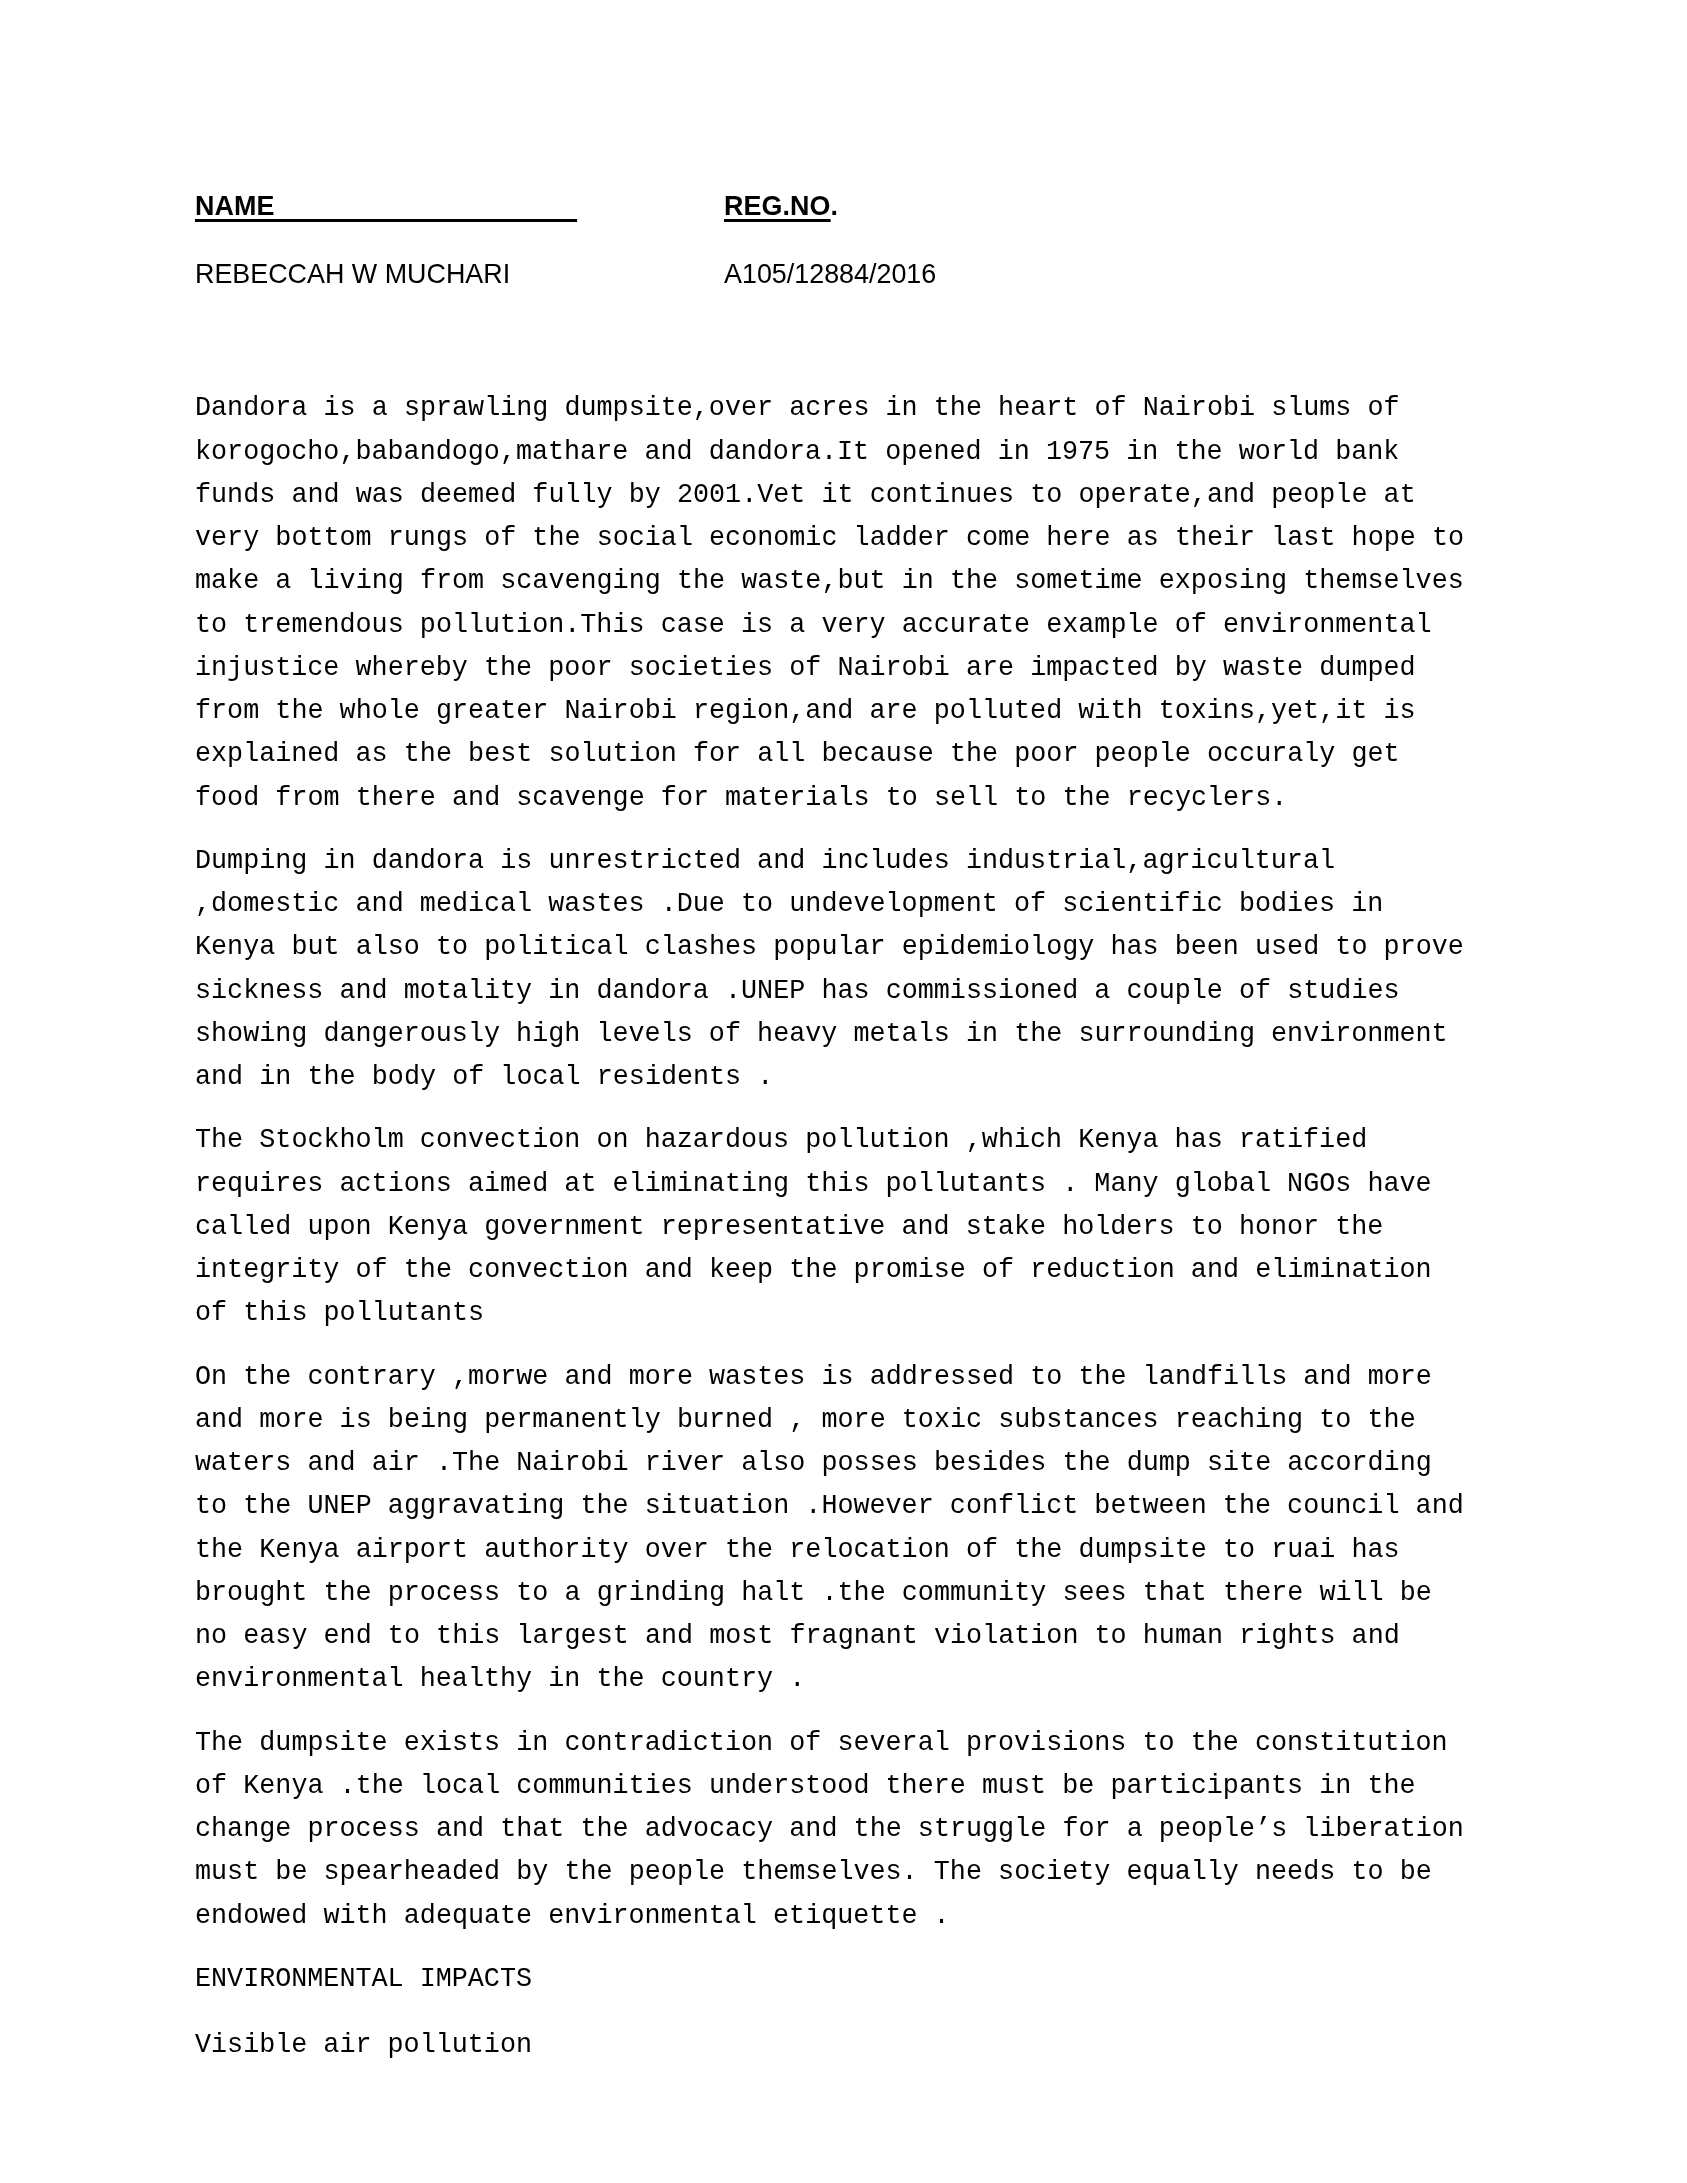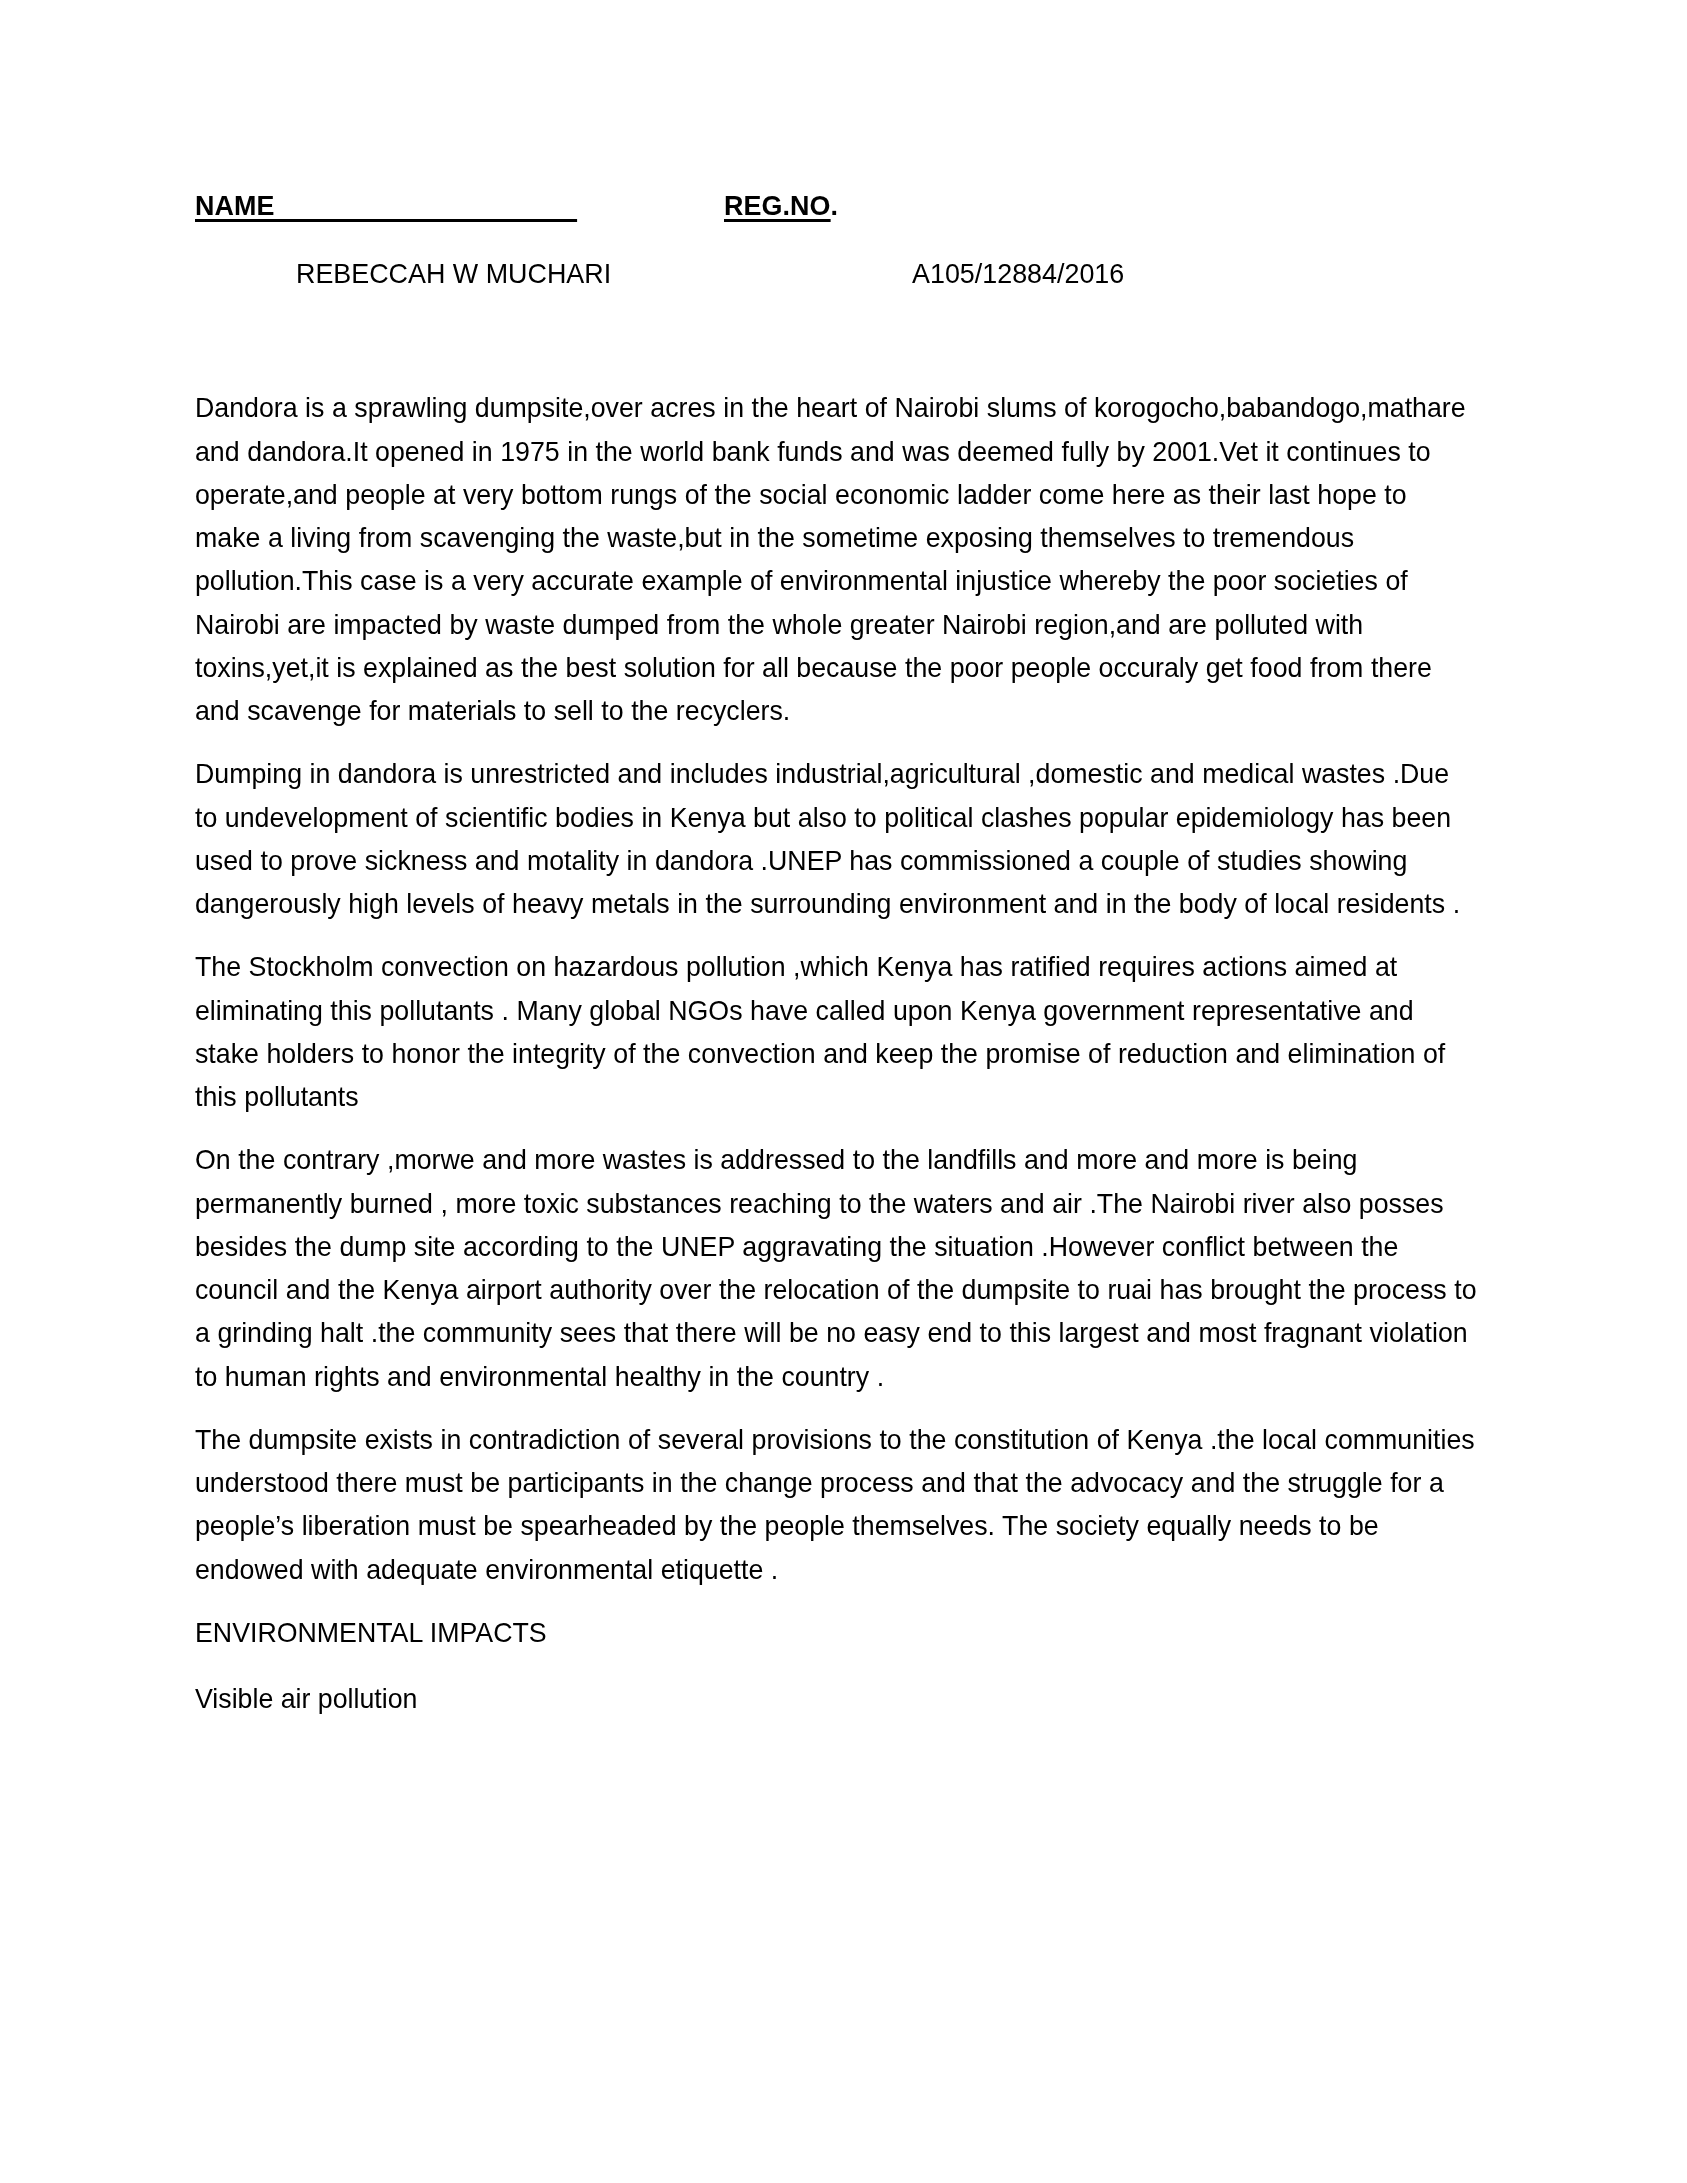--- a/index.html
+++ b/index.html
@@ -68,27 +68,27 @@
     font-size: 28px;
     font-weight: normal;
     line-height: 1.22;
     white-space: pre;
     transform: scaleX(0.96);
     transform-origin: left top;
     display: inline-block;
   }
   .hdr-row-data td {
     padding-bottom: 38px;
-    text-align: center;
   }
 
   
   .body-block {
     margin-top: 57px;
     width: 1283px;
+    font-family: Liberation Mono, monospace;
   }
 
   p.para {
     font-size: 28px;
     line-height: 1.545;
     margin: 0 0 20px 0;
     text-align: left;
     transform: scaleX(0.955);
     transform-origin: left top;
     width: 1343px;

